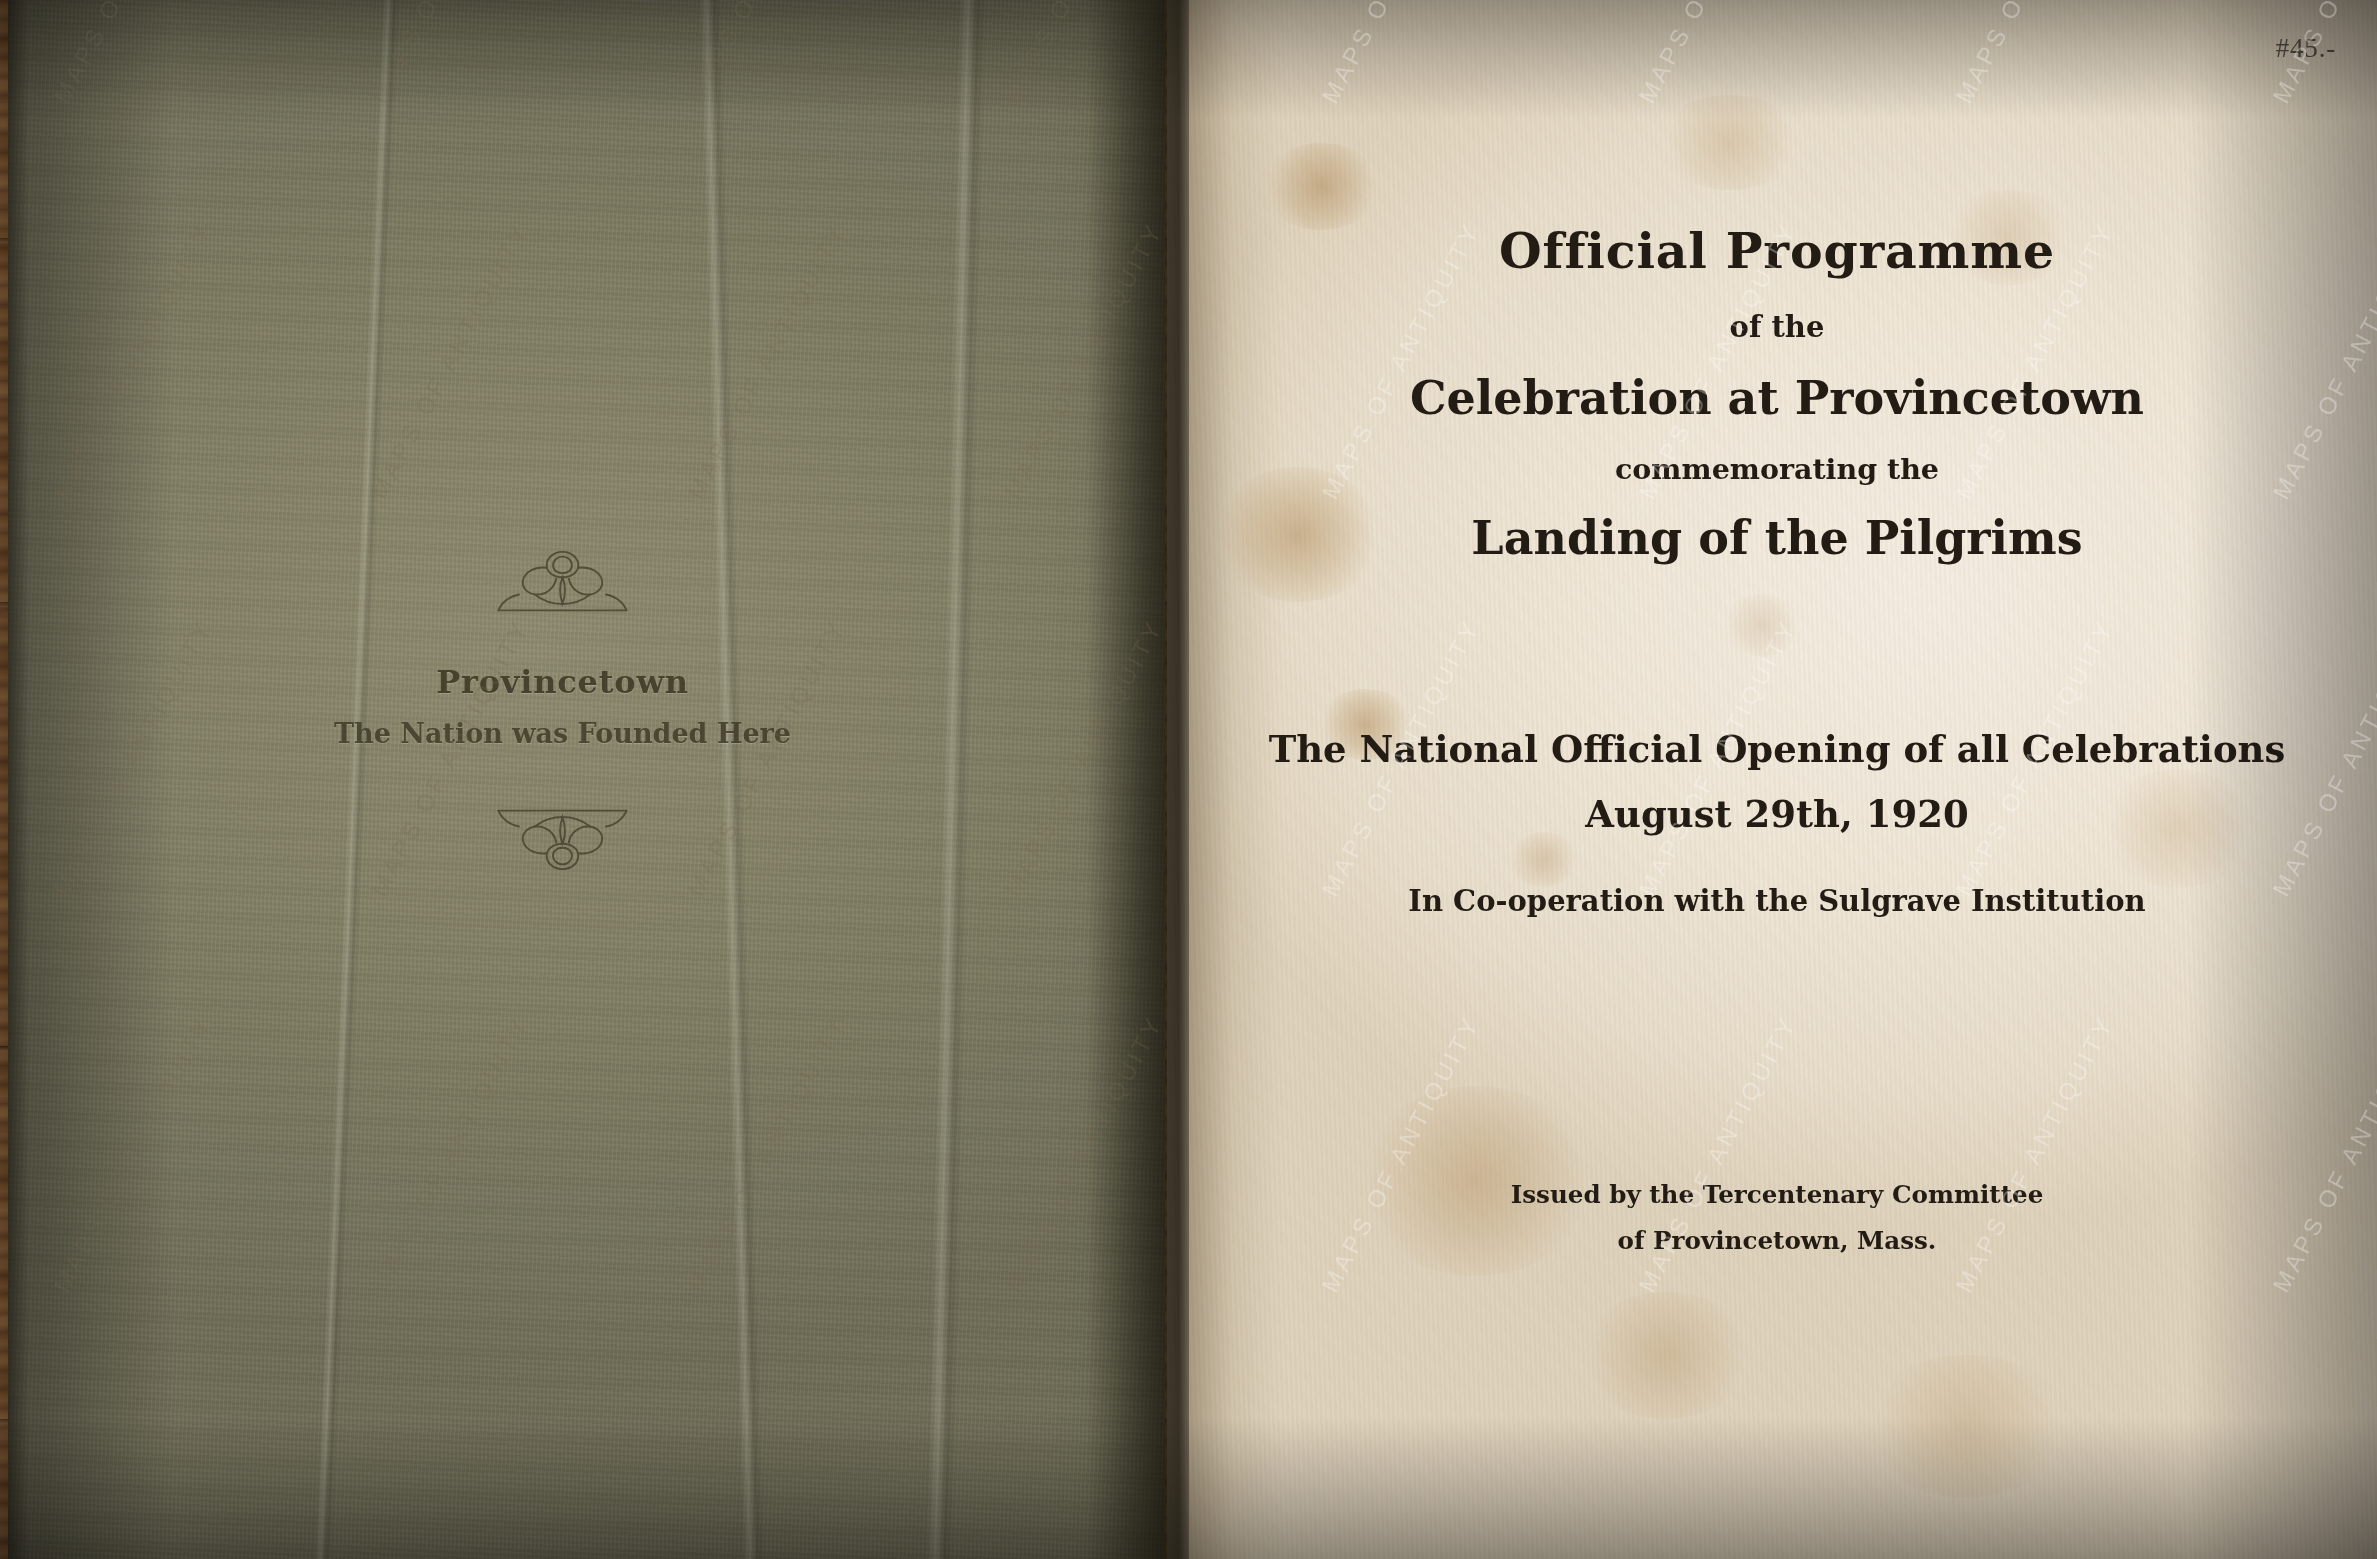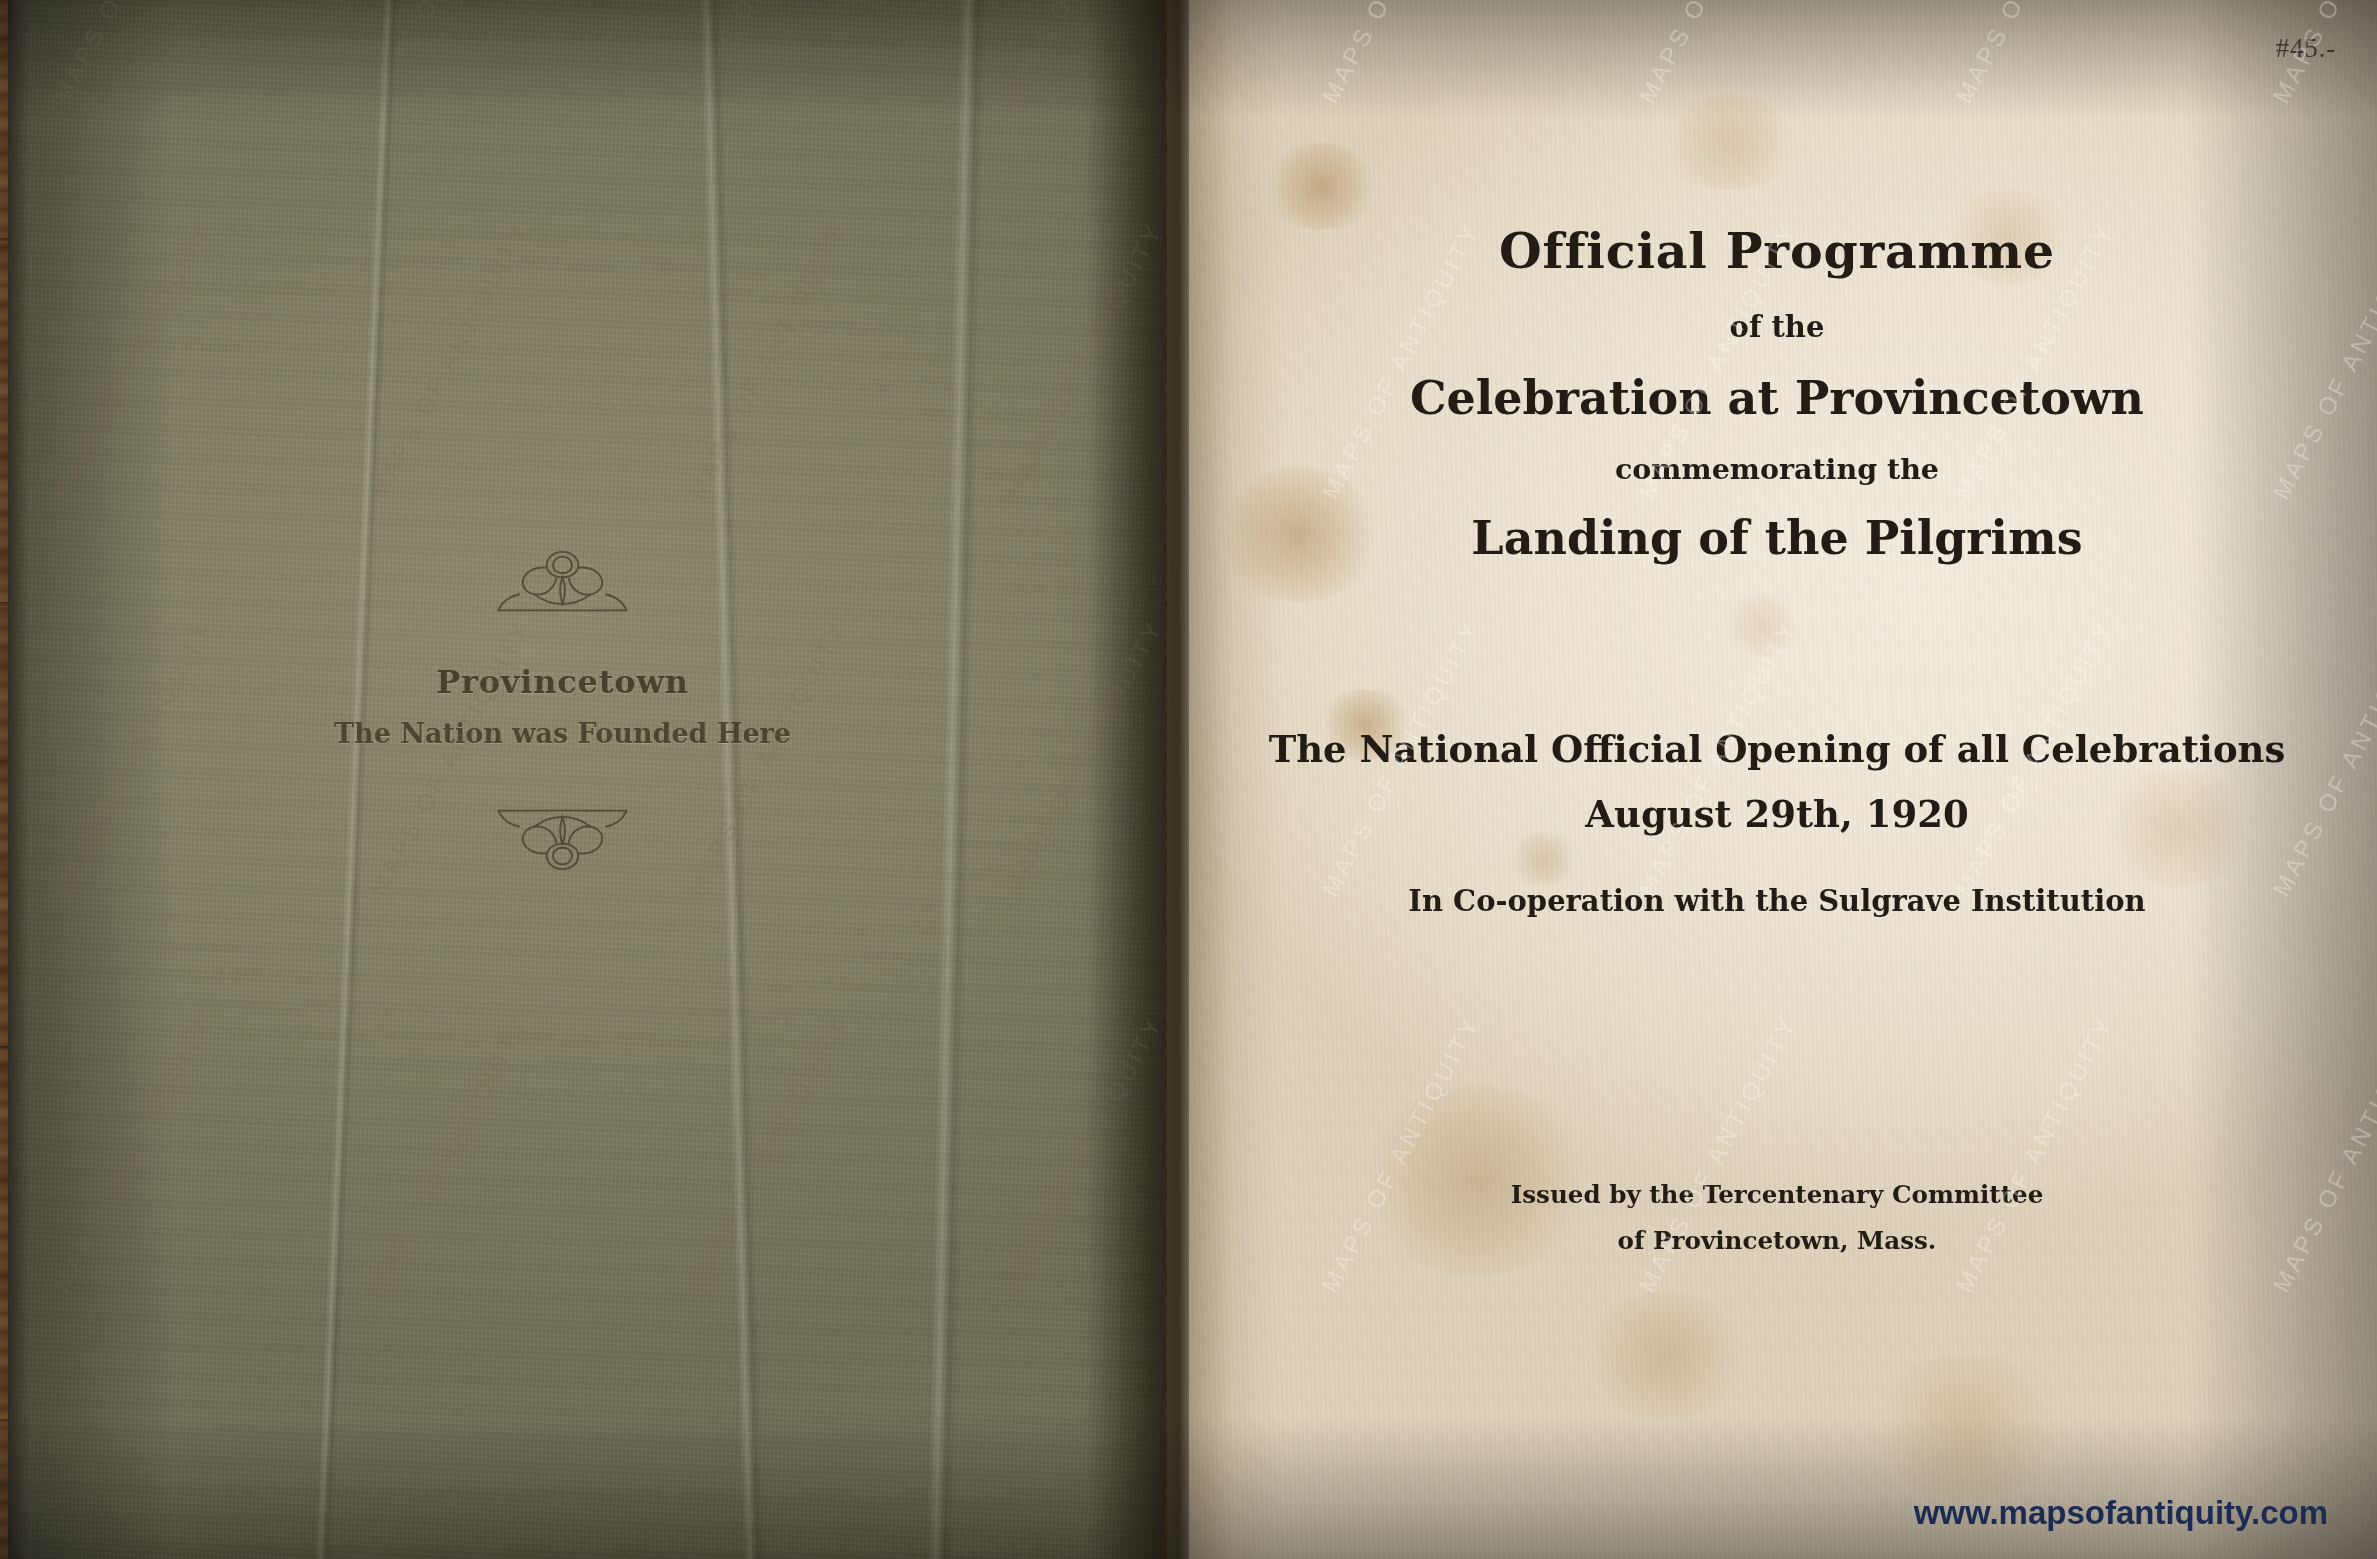--- a/index.html
+++ b/index.html
@@ -424,16 +424,15 @@
     <div class="wm" style="left:1950px; top:491px;">MAPS OF ANTIQUITY</div>
     <div class="wm" style="left:1950px; top:888px;">MAPS OF ANTIQUITY</div>
     <div class="wm" style="left:1950px; top:1284px;">MAPS OF ANTIQUITY</div>
 
     <div class="wm" style="left:2267px; top:95px;">MAPS OF ANTIQUITY</div>
     <div class="wm" style="left:2267px; top:491px;">MAPS OF ANTIQUITY</div>
     <div class="wm" style="left:2267px; top:888px;">MAPS OF ANTIQUITY</div>
     <div class="wm" style="left:2267px; top:1284px;">MAPS OF ANTIQUITY</div>
   </div>
 
-  <div class="site-url">www.mapsofantiquity.com</div>
 
 </div>
 
 
 </body></html>

